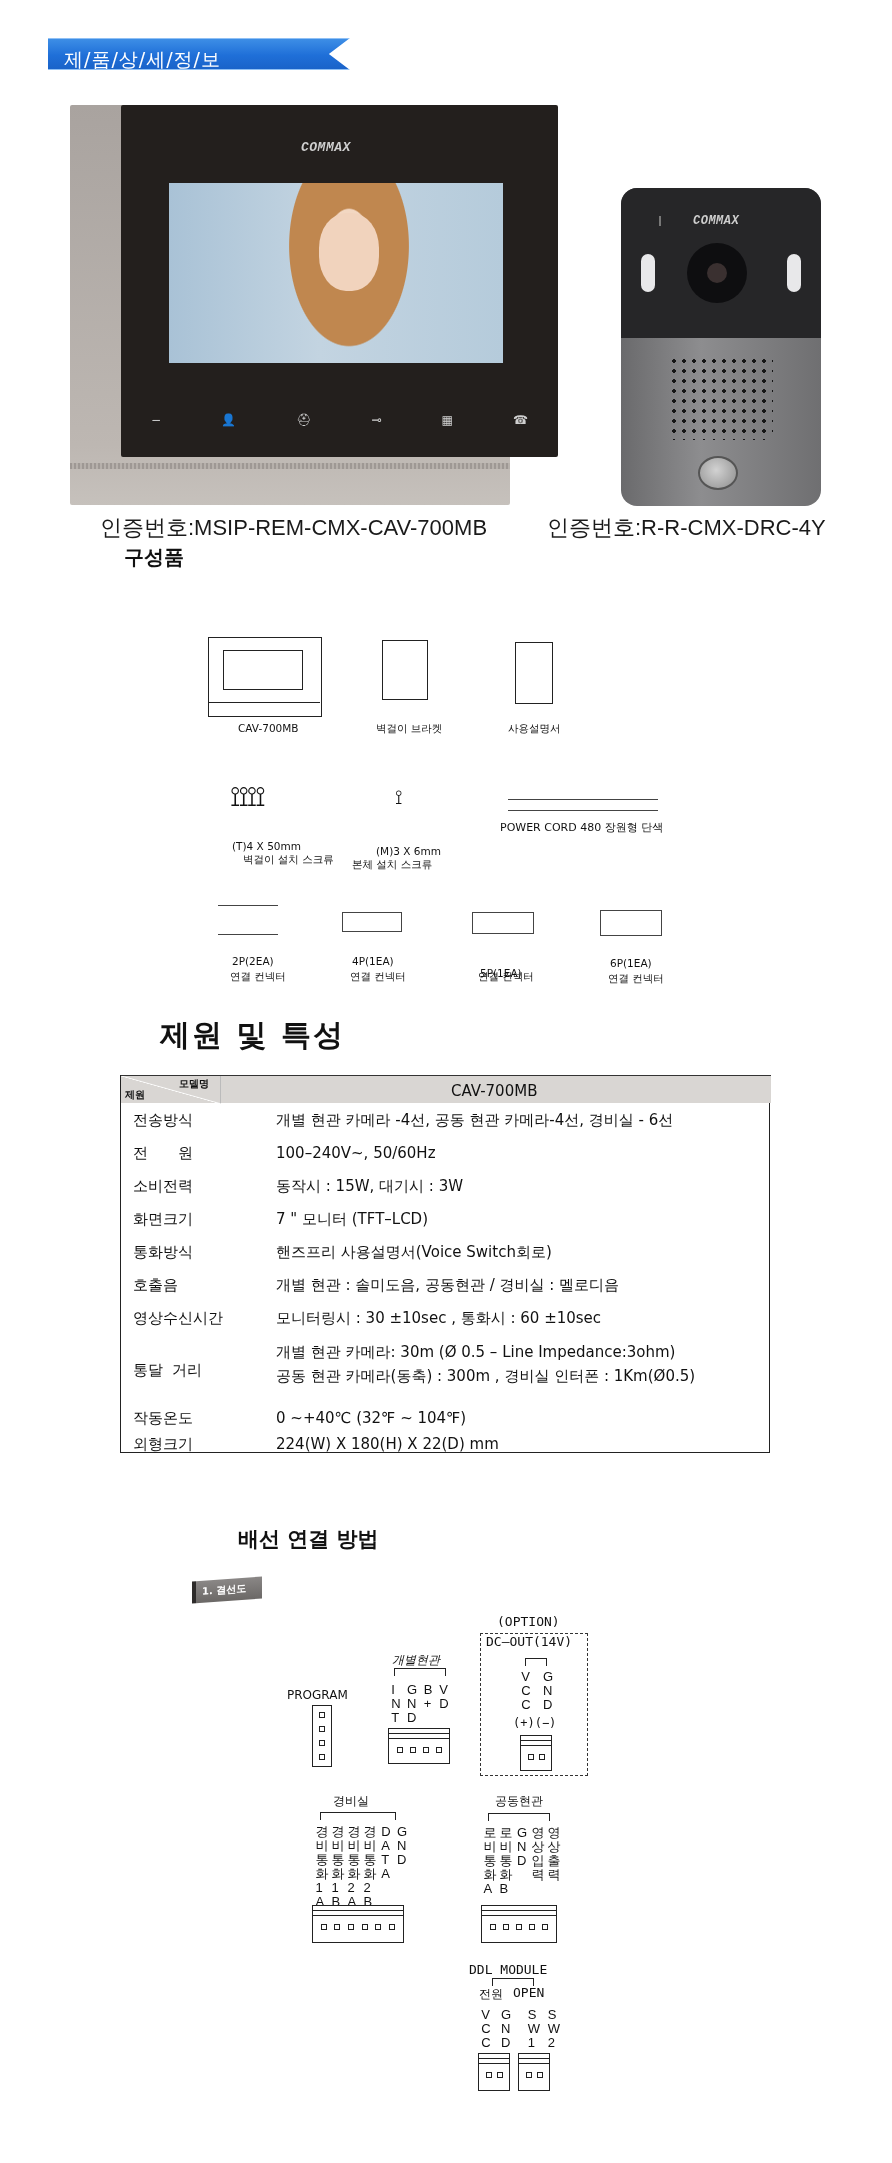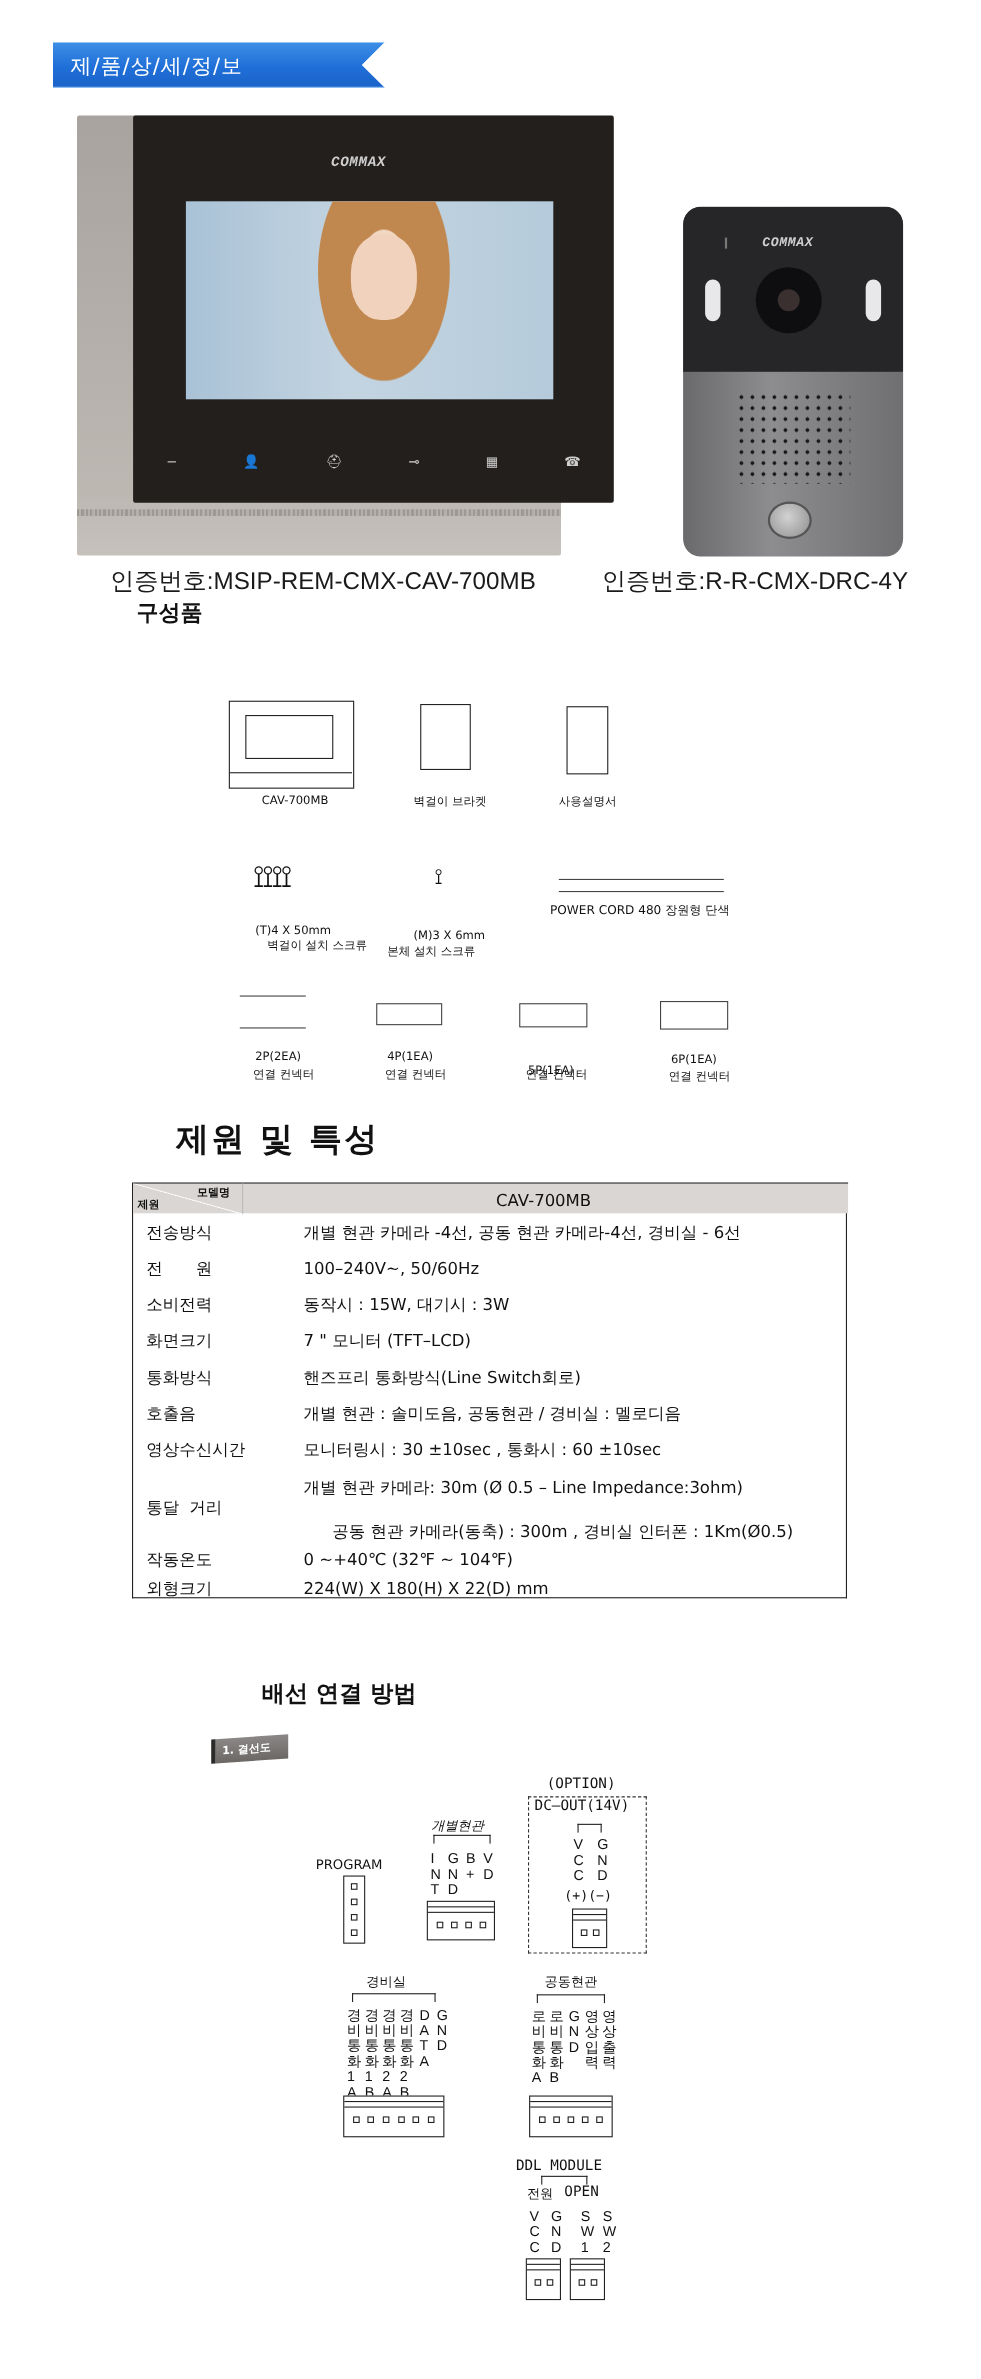--- a/index.html
+++ b/index.html
@@ -1,20 +1,20 @@
 <!DOCTYPE html>
 <html><head>
 <meta charset="utf-8">
 <style>
   * { box-sizing: border-box; margin: 0; padding: 0; }
   body { width: 892px; height: 2163px; background: #ffffff; font-family: "DejaVu Sans", sans-serif; position: relative; overflow: hidden; color: #111; }
   .abs { position: absolute; }
 
   
-  .ribbon { left: 48px; top: 38px; width: 302px; height: 42px; background: linear-gradient(180deg,#3d8ee6 0%,#1f6fd8 55%,#1a63c9 100%); clip-path: polygon(0 0,100% 0,93% 50%,100% 100%,0 100%); border-top: 1px solid #8fc0f5; border-bottom: 1px solid #8fc0f5; }
+  .ribbon { left: 48px; top: 38px; width: 302px; height: 32px; background: linear-gradient(180deg,#3d8ee6 0%,#1f6fd8 55%,#1a63c9 100%); clip-path: polygon(0 0,100% 0,93% 50%,100% 100%,0 100%); border-top: 1px solid #8fc0f5; border-bottom: 1px solid #8fc0f5; }
   .ribbon span { position: absolute; left: 16px; top: 8px; color: #fff; font-size: 19px; letter-spacing: 1px; }
 
   
   .monitor { left: 70px; top: 105px; width: 440px; height: 400px; background: linear-gradient(180deg,#a9a39f 0%,#bdb7b2 85%,#c6c1bc 100%); border-radius: 2px; }
   .mon-front { left: 121px; top: 105px; width: 437px; height: 352px; background: #231f1d; border-radius: 2px; }
   .brand { color: #cfcfcf; font-weight: bold; font-style: italic; font-size: 13px; letter-spacing: 0.5px; font-family: Liberation Mono, monospace; }
   .screen { left: 169px; top: 183px; width: 334px; height: 180px; background: linear-gradient(90deg,#a9c2d6 0%,#c3d4e1 45%,#b5cbdb 100%); overflow: hidden; }
   .hair { left: 110px; top: 0; width: 140px; height: 180px; background: radial-gradient(ellipse at 50% 35%,#f2d7c2 0 22%,#c0874f 23% 60%,transparent 61%); }
   .face { left: 150px; top: 30px; width: 60px; height: 78px; background: #f1d3bd; border-radius: 45%; }
   .mon-icons { left: 121px; top: 405px; width: 437px; height: 30px; display: flex; justify-content: space-around; align-items: center; color: #cfcfcf; font-size: 12px; }
@@ -157,34 +157,34 @@
   <div class="spec-row" style="top:102px;">
       <span class="k">소비전력</span>
       <span class="v">동작시 : 15W, 대기시 : 3W</span>
     </div>
   <div class="spec-row" style="top:135px;">
       <span class="k">화면크기</span>
       <span class="v">7 " 모니터 (TFT–LCD)</span>
     </div>
   <div class="spec-row" style="top:168px;">
       <span class="k">통화방식</span>
-      <span class="v">핸즈프리  통화방식(Line Switch회로)</span>
+      <span class="v">핸즈프리  사용설명서(Voice Switch회로)</span>
     </div>
   <div class="spec-row" style="top:201px;">
       <span class="k">호출음</span>
       <span class="v">개별 현관 : 솔미도음, 공동현관 / 경비실 : 멜로디음</span>
     </div>
   <div class="spec-row" style="top:234px;">
       <span class="k">영상수신시간</span>
       <span class="v">모니터링시 : 30 ±10sec , 통화시 : 60 ±10sec</span>
     </div>
   <div class="spec-row" style="top:268px;height:60px;">
     <span class="k" style="top:18px;">통달 거리</span>
     <span class="v">개별 현관  카메라: 30m (Ø 0.5 – Line Impedance:3ohm)</span>
-    <span class="v" style="top:40px;margin-left:26px;">공동 현관 카메라(동축) : 300m , 경비실 인터폰 : 1Km(Ø0.5)</span>
+    <span class="v" style="top:24px;">공동 현관 카메라(동축) : 300m , 경비실 인터폰 : 1Km(Ø0.5)</span>
   </div>
   <div class="spec-row" style="top:334px;">
       <span class="k">작동온도</span>
       <span class="v">0 ~+40℃ (32℉ ~ 104℉)</span>
     </div>
   <div class="spec-row" style="top:360px;">
       <span class="k">외형크기</span>
       <span class="v">224(W) X 180(H) X 22(D) mm</span>
     </div>
 </div>

